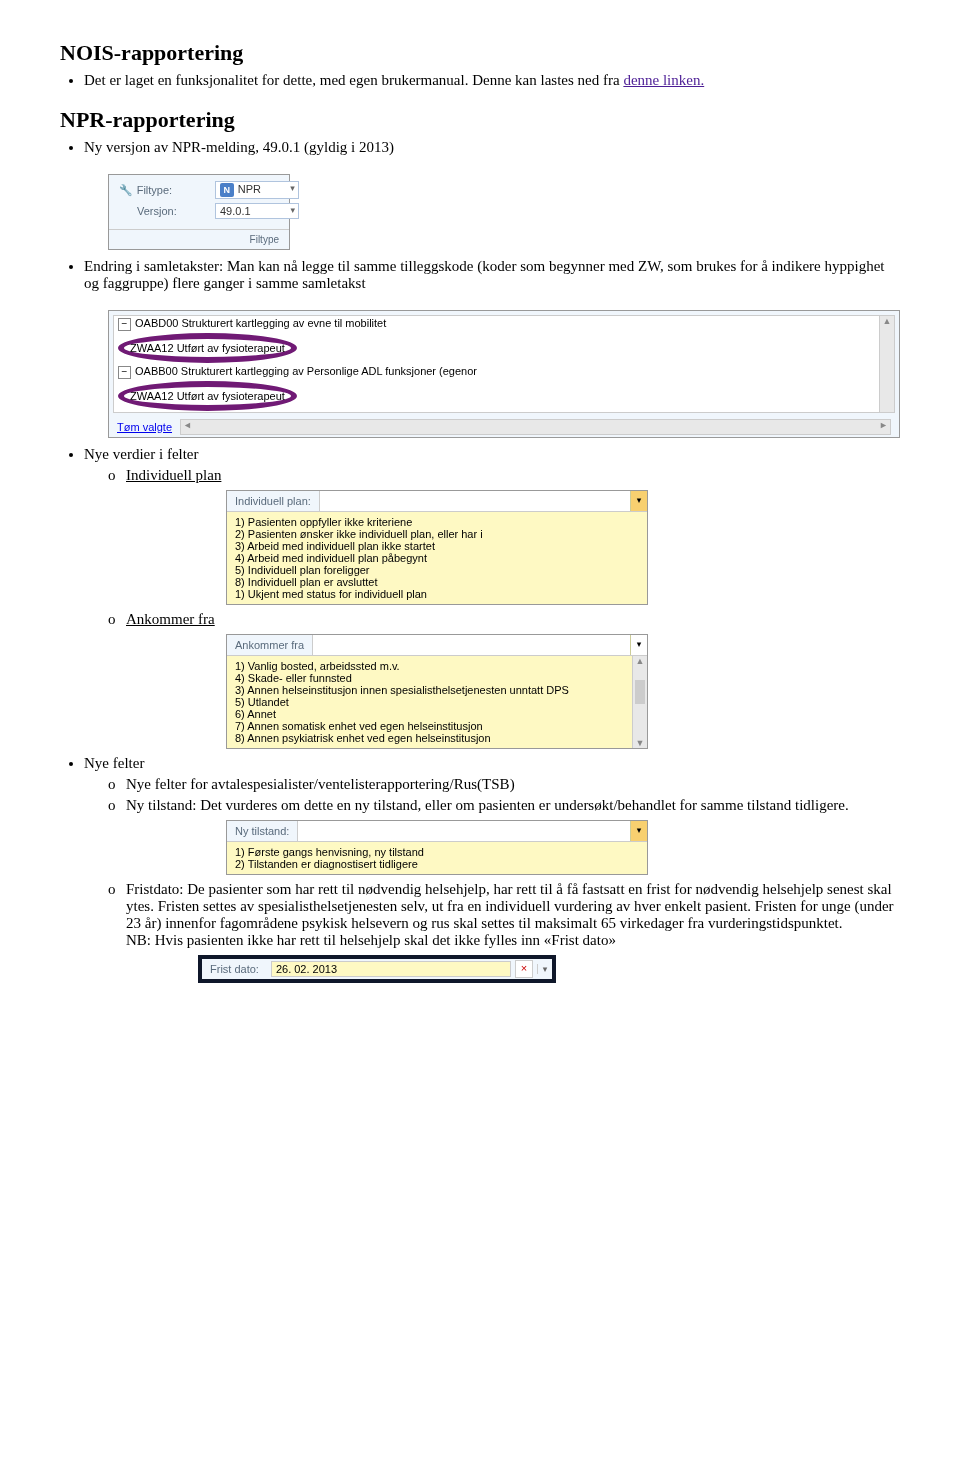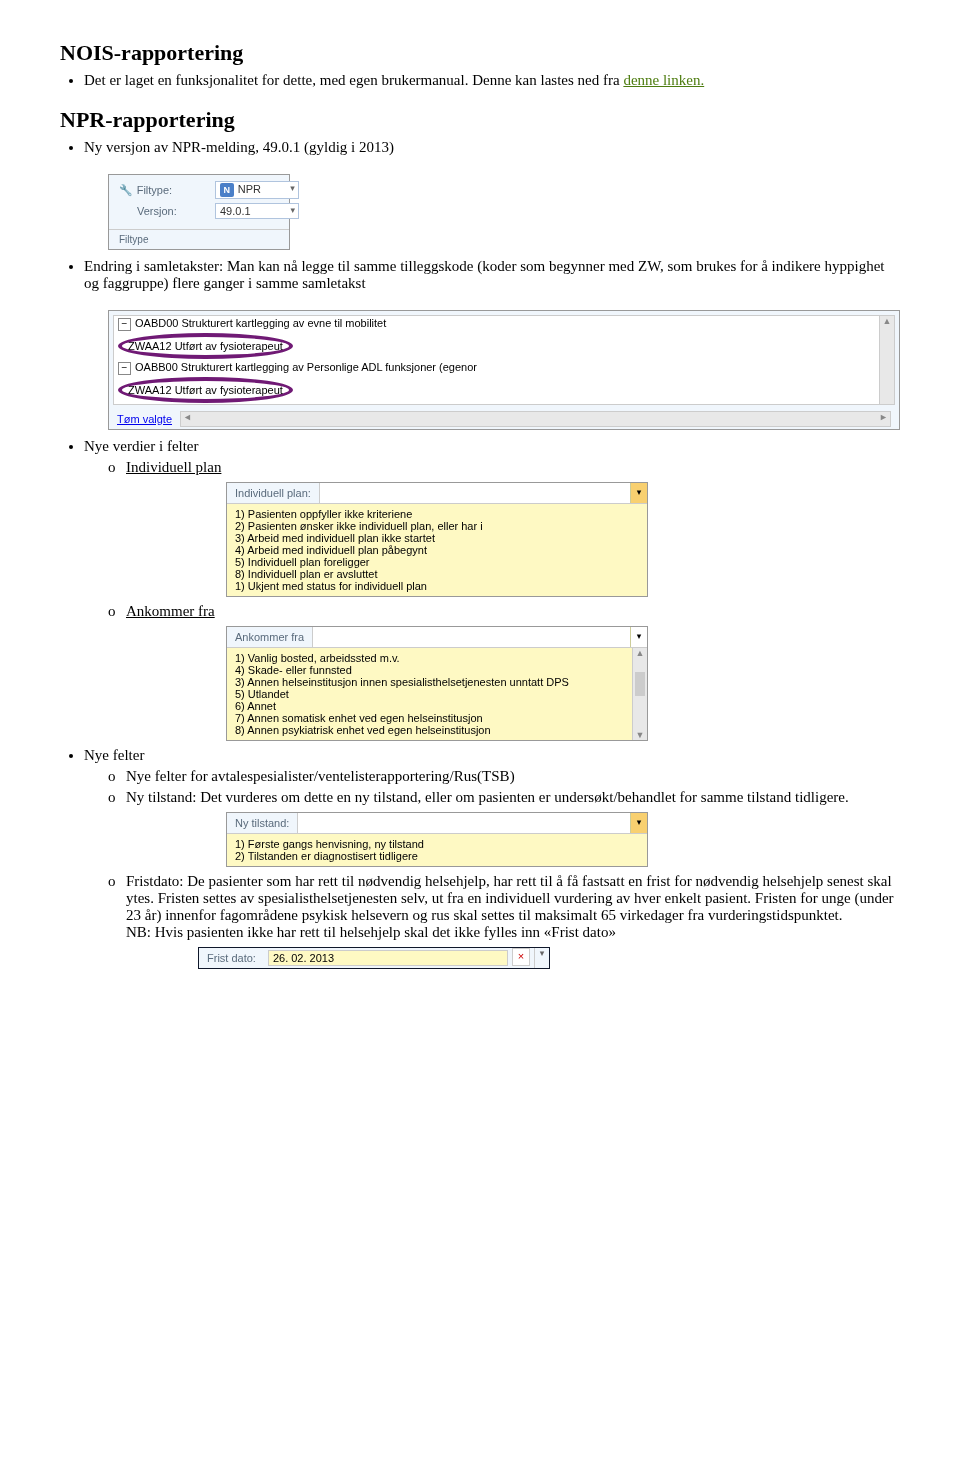--- a/index.html
+++ b/index.html
@@ -35,21 +35,21 @@
     padding-left: 18px;
   }
   ul.sub-level > li:before {
     content: "o";
     position: absolute;
     left: 0;
     top: 0;
     font-family: Georgia, serif;
   }
   a.link {
-    color: #4d7c0f;
+    color: #4c1d95;
     text-decoration: underline;
   }
   .screenshot {
     border: 1px solid #999;
     background: #f0f6fc;
     margin: 8px 0 8px 48px;
     font-family: Verdana, Arial, sans-serif;
     font-size: 11px;
     color: #333;
   }
@@ -91,21 +91,21 @@
     color: #fff;
     font-weight: bold;
     font-size: 9px;
     text-align: center;
     line-height: 14px;
     margin-right: 4px;
   }
   .ribbon-tab {
     border-top: 1px solid #ccc;
     padding: 4px 10px;
-    text-align: left;
+    text-align: right;
     color: #5a6b7c;
     font-size: 10px;
   }
   .koder-box {
     border: 1px solid #999;
     background: #f0f6fc;
     margin: 8px 0 8px 48px;
     font-family: Verdana, Arial, sans-serif;
     font-size: 11px;
     display: flex;
@@ -120,21 +120,21 @@
     flex: 1;
     border: 1px solid #ccc;
     margin: 4px;
     position: relative;
   }
   .koder-list .item {
     padding: 1px 4px;
   }
   .koder-list .circled {
     display: inline-block;
-    border: 4px solid #701a75;
+    border: 6px solid #701a75;
     border-radius: 50% / 50%;
     padding: 3px 6px;
   }
   .koder-scroll {
     position: absolute;
     right: 0; top: 0; bottom: 0;
     width: 14px;
     background: #e8e8e8;
     border-left: 1px solid #ccc;
   }
@@ -213,26 +213,27 @@
     width: 14px;
     background: #e8e8e8;
     border-left: 1px solid #ccc;
   }
   .dd-list.scrollable .vscroll .thumb {
     background: #ccc;
     margin: 14px 2px;
     height: 24px;
   }
   .fristdato {
-    border: 1px solid #0f172a;
+    border: 4px solid #0f172a;
     background: #f0f6fc;
     margin: 6px 0 6px 72px;
     font-family: Verdana, Arial, sans-serif;
     font-size: 11px;
     display: flex;
+    align-items: center;
     width: 350px;
   }
   .fristdato .lbl {
     padding: 4px 8px;
     color: #5a6b7c;
   }
   .fristdato .dateval {
     background: #fef9c3;
     border: 1px solid #ccc;
     padding: 1px 4px;

